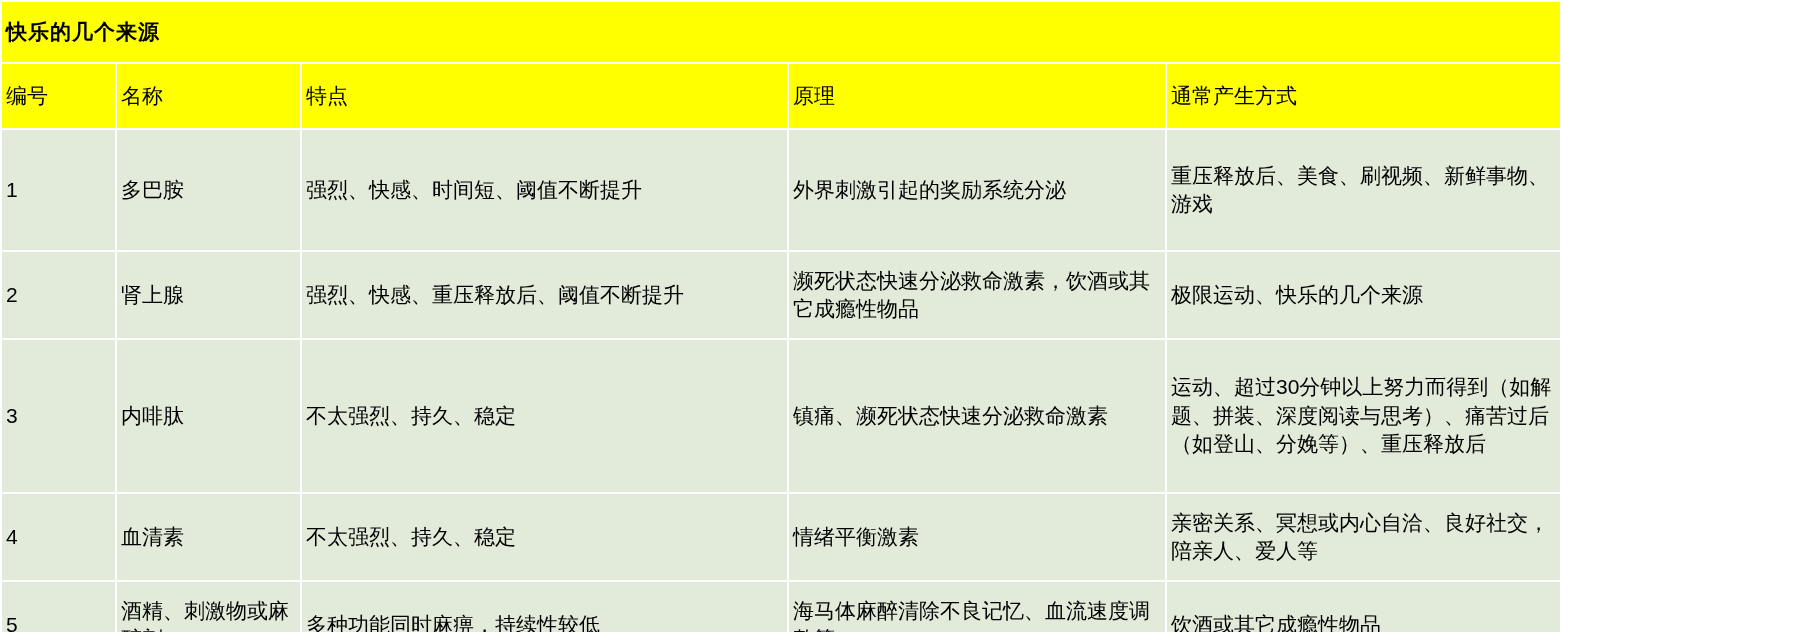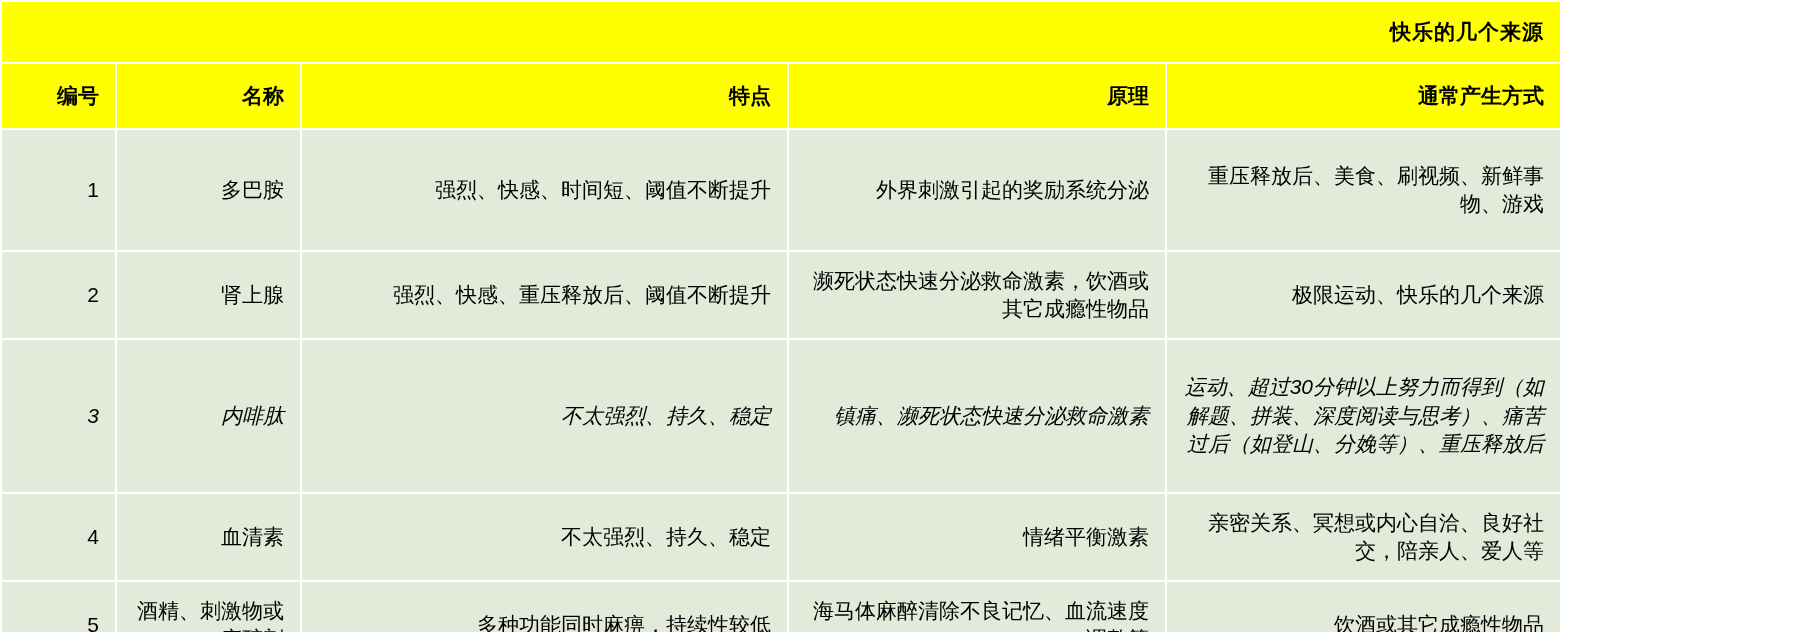--- a/index.html
+++ b/index.html
@@ -18,57 +18,57 @@
     box-sizing: border-box;
   }
   table.happiness-table {
     border-collapse: collapse;
     table-layout: fixed;
     width: 1560px;
   }
   table.happiness-table td,
   table.happiness-table th {
     border: 2px solid #ffffff;
-    padding: 6px 16px;
-    text-align: right;
+    padding: 6px 4px;
+    text-align: left;
     vertical-align: middle;
     font-size: 21px;
     line-height: 1.35;
     color: #000000;
   }
   .title-cell {
     background: #ffff00;
     font-size: 29px;
     font-weight: bold;
     letter-spacing: 1px;
     height: 48px;
     padding: 4px 8px;
   }
   .header-cell {
     background: #ffff00;
-    font-weight: bold;
+    font-weight: normal;
     font-size: 23px;
     height: 52px;
   }
   .body-row td {
     background: #e2ebd9;
   }
   col.c0 { width: 115px; }
   col.c1 { width: 185px; }
   col.c2 { width: 487px; }
   col.c3 { width: 378px; }
   col.c4 { width: 395px; }
   .cell-text {
     display: block;
     white-space: pre-wrap;
     word-break: break-word;
   }
   .r1 td { height: 108px; }
   .r2 td { height: 74px; }
-  .r3 td { height: 140px; font-style: italic; }
+  .r3 td { height: 140px; }
   .r4 td { height: 74px; }
   .r5 td { height: 74px; }
 </style>
 </head>
 <body>
 
 <div class="sheet">
   <table class="happiness-table">
     <colgroup>
       <col class="c0">

